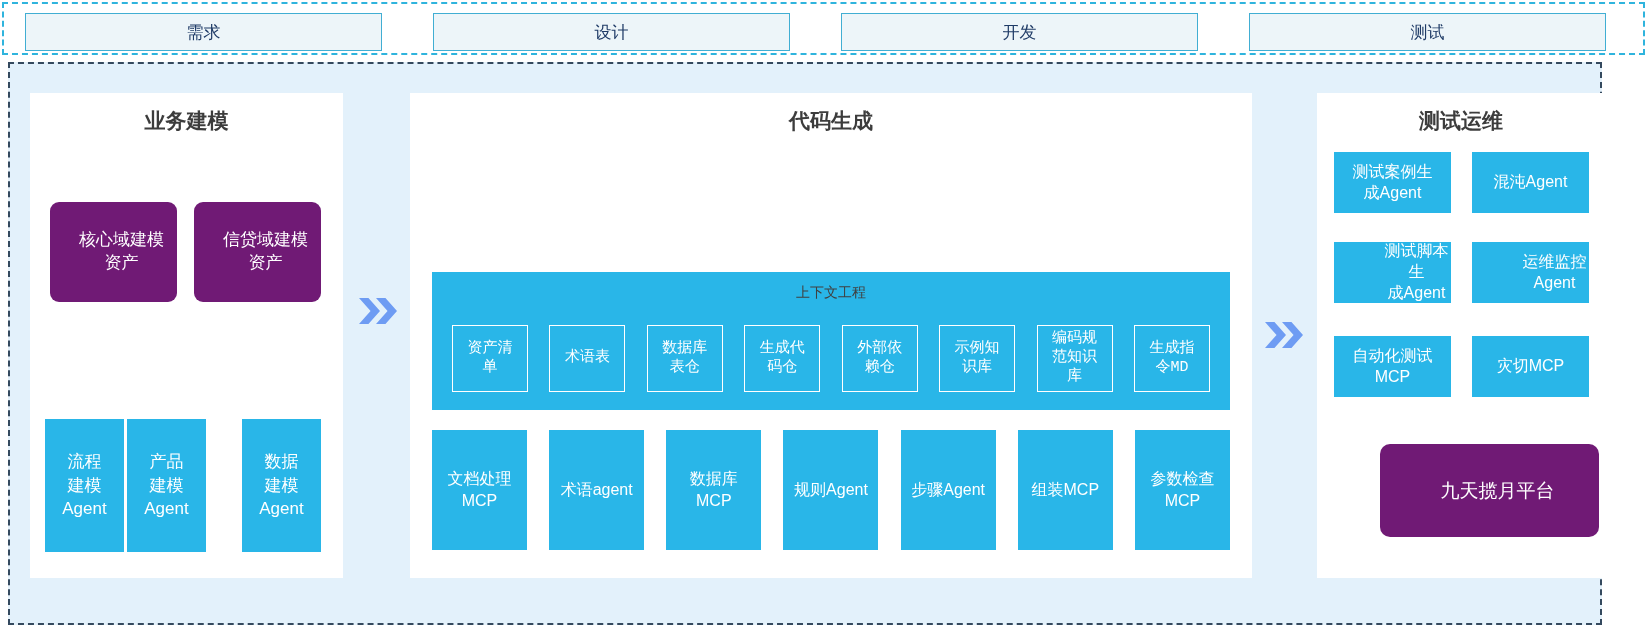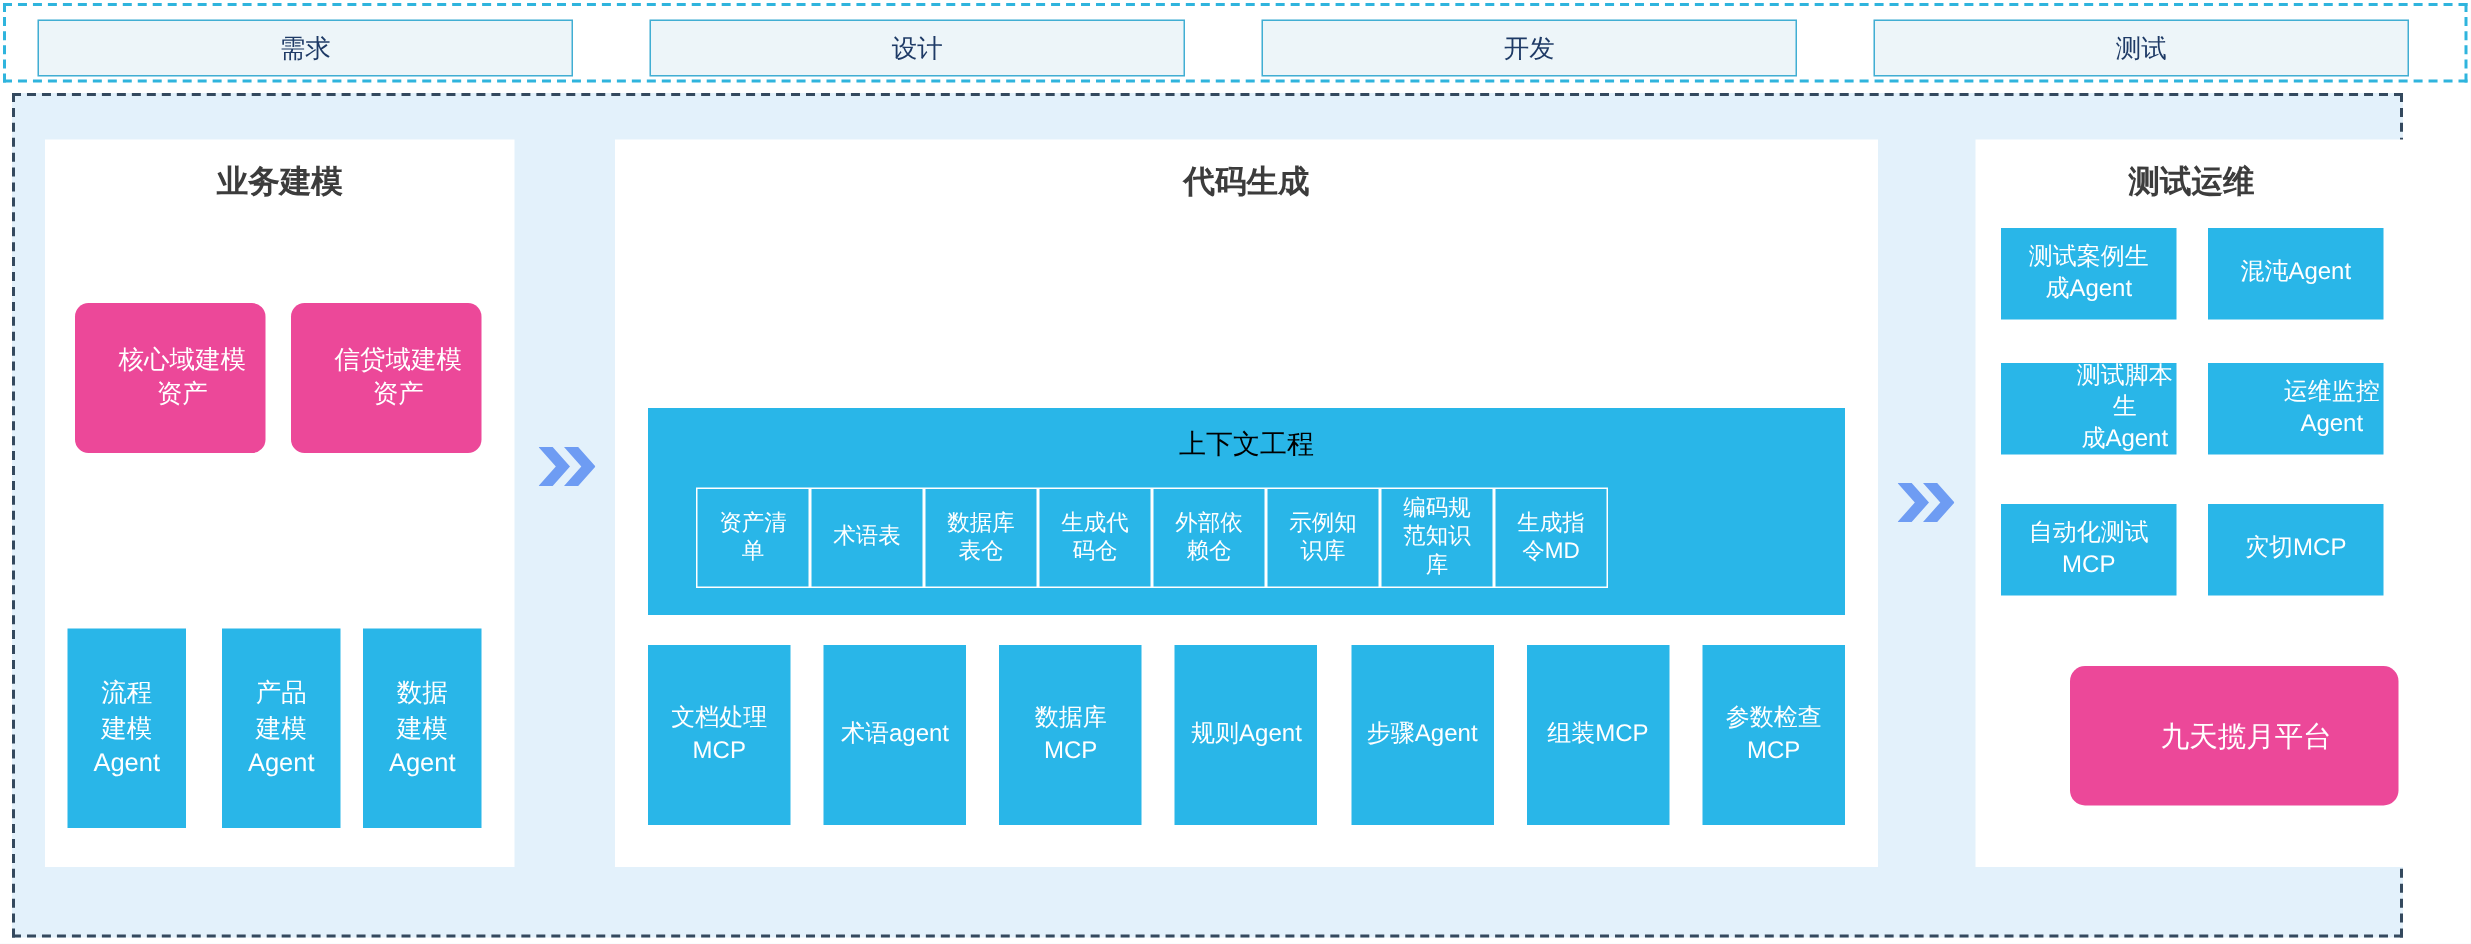--- a/index.html
+++ b/index.html
@@ -32,31 +32,31 @@
   .panel-title{
     margin:0;padding-top:14px;text-align:center;
     font-size:21px;font-weight:bold;color:#3c3c3c;
   }
   .box{
     display:flex;align-items:center;justify-content:center;
     text-align:center;color:#ffffff;white-space:pre-line;
     box-sizing:border-box;
   }
   .cyan{background:#29b6e8;}
-  .navy{background:#ec4899;padding-left:16px;}
+  .navy{background:#701a75;padding-left:16px;}
   
   .asset-box{position:absolute;top:109px;width:127px;height:100px;border-radius:9px;font-size:17px;line-height:1.35;}
   .asset-box.a0{left:20px;} .asset-box.a1{left:164px;}
   .agent-vbox{position:absolute;top:289px;width:79px;height:133px;font-size:17px;line-height:1.4;margin-top:37px;}
-  .agent-vbox.g0{left:15px;} .agent-vbox.g1{left:118px;} .agent-vbox.g2{left:212px;}
+  .agent-vbox.g0{left:15px;} .agent-vbox.g1{left:97px;} .agent-vbox.g2{left:212px;}
   
   .master-bar{position:absolute;left:22px;top:74px;width:798px;height:85px;font-size:17px;}
   .context-block{position:absolute;left:22px;top:179px;width:798px;height:138px;background:#29b6e8;}
-  .ctx-title{padding-top:12px;text-align:center;color:#000000;font-size:18px;}
-  .ctx-items{position:absolute;left:32px;top:53px;width:758px;height:67px;display:flex;}
+  .ctx-title{padding-top:12px;text-align:center;color:#404040;font-size:14px;}
+  .ctx-items{position:absolute;left:20px;top:53px;width:758px;height:67px;display:flex;justify-content:space-between;font-family:Liberation Mono, monospace;}
   .ctx-item{width:76px;height:67px;border:1px solid #ffffff;font-size:15px;line-height:1.25;background:transparent;}
   .tools-row{position:absolute;left:22px;top:337px;width:798px;height:120px;display:flex;justify-content:space-between;}
   .tool-box{width:95px;height:120px;font-size:16px;line-height:1.35;}
   
   .ops-box{position:absolute;width:117px;height:61px;font-size:16px;line-height:1.3;}
   .ops-box.c0{left:17px;} .ops-box.c1{left:155px;}
   .ops-box.r0{top:59px;} .ops-box.r1{top:149px;padding-left:48px;} .ops-box.r2{top:243px;}
   .platform-box{position:absolute;left:35px;top:351px;width:219px;height:93px;border-radius:10px;font-size:19px;margin-left:28px;}
   
   .chev{position:absolute;width:38px;height:26px;}

